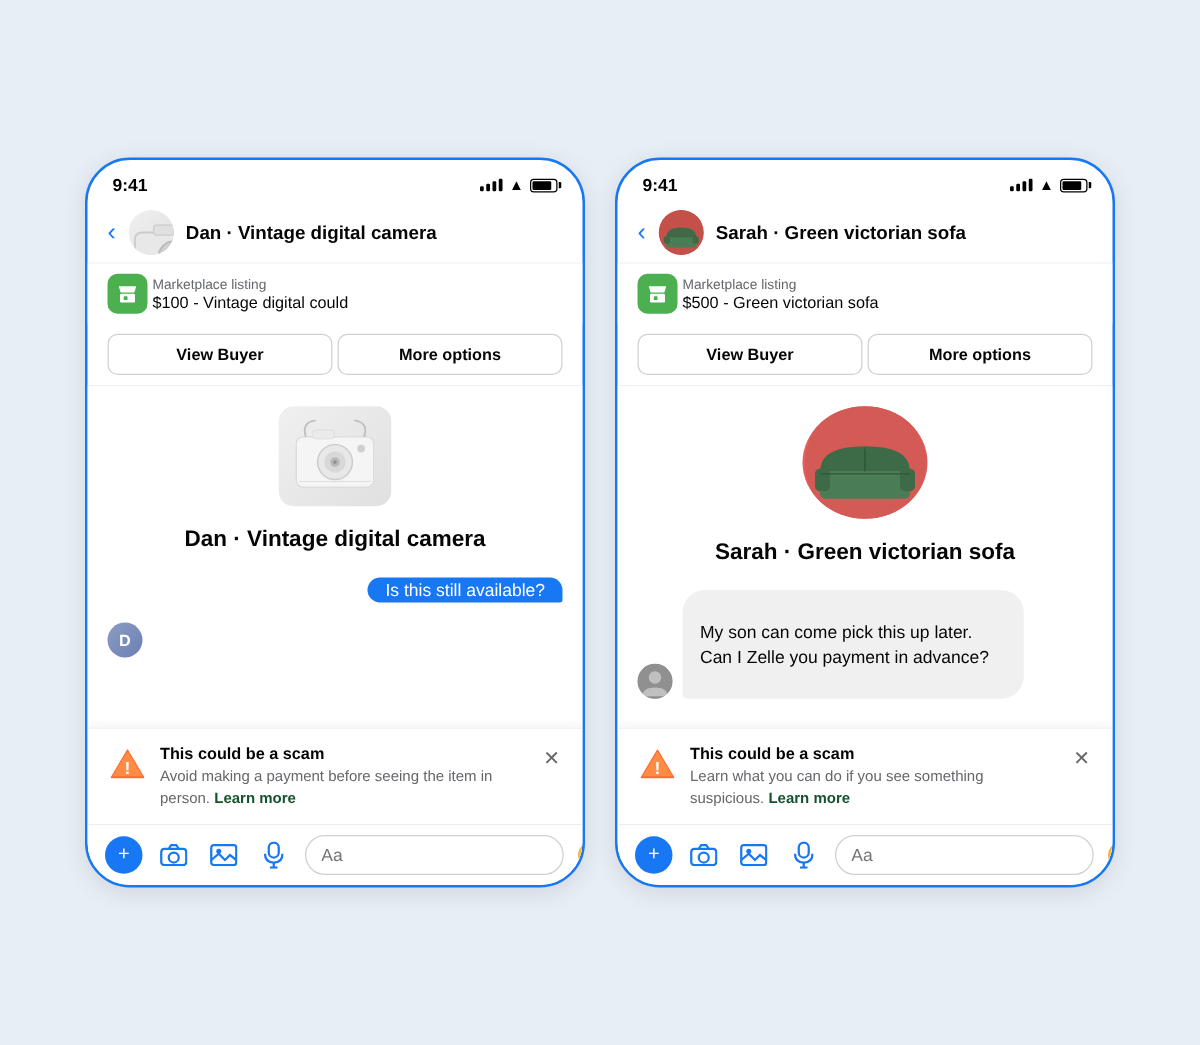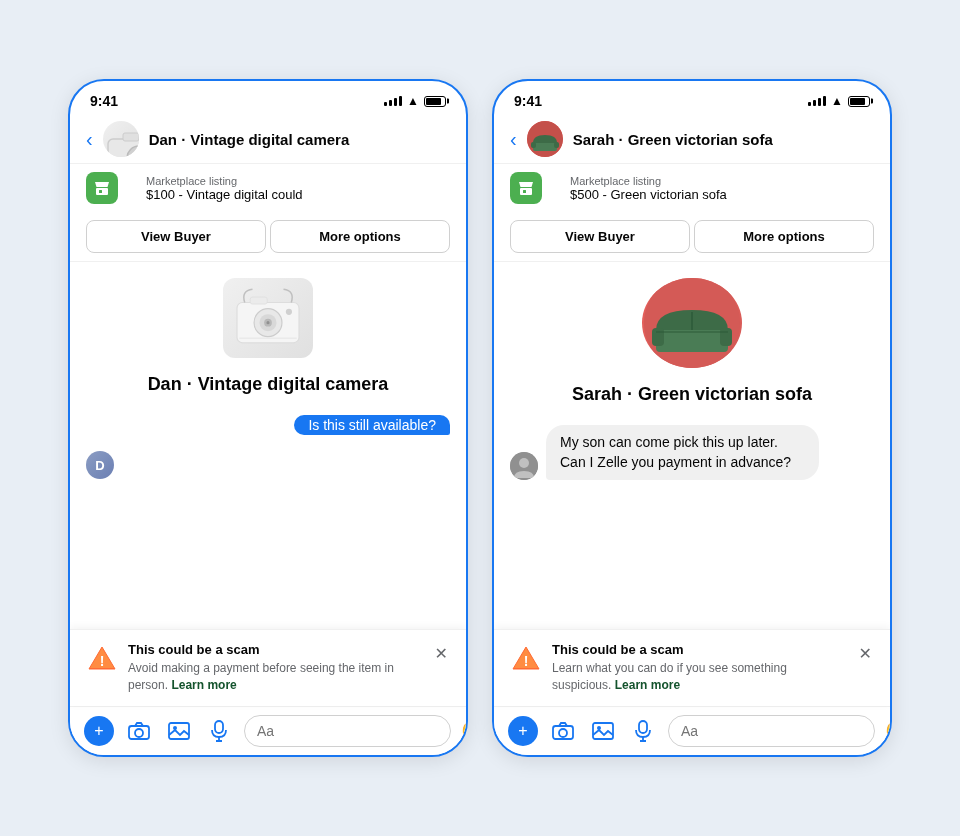--- a/index.html
+++ b/index.html
@@ -12,21 +12,21 @@
       height: 836px;
       font-family: -apple-system, BlinkMacSystemFont, 'Segoe UI', Helvetica, Arial, sans-serif;
     }
     .phones-container {
       display: flex;
       gap: 24px;
       padding: 20px;
     }
     .phone {
       width: 400px;
-      height: 678px;
+      height: 584px;
       background: #fff;
       border-radius: 36px;
       border: 2px solid #1877f2;
       overflow: hidden;
       display: flex;
       flex-direction: column;
       position: relative;
       box-shadow: 0 4px 20px rgba(0,0,0,0.1);
     }
     
@@ -80,21 +80,21 @@
       font-weight: 700;
       color: #050505;
       flex: 1;
     }
 
     
     .listing-info {
       display: flex;
       align-items: center;
       padding: 8px 16px;
-      gap: 28px;
+      gap: 4px;
       background: #fff;
     }
     .listing-icon {
       width: 32px; height: 32px; border-radius: 8px;
       background: #4CAF50; display: flex; align-items: center;
       justify-content: center; flex-shrink: 0;
     }
     .listing-icon svg { width: 18px; height: 18px; }
     .listing-text { display: flex; flex-direction: column; }
     .listing-label { font-size: 11px; color: #65676b; }
@@ -191,21 +191,21 @@
     }
     .msg-avatar-sarah {
       background: linear-gradient(135deg, #a0a0a0, #808080);
       display: flex; align-items: center; justify-content: center;
       font-size: 13px;
     }
     .bubble-received {
       background: #f0f0f0;
       color: #050505;
       border-radius: 18px 18px 18px 4px;
-      padding: 8px 14px;
+      padding: 24px 14px;
       font-size: 14px;
       max-width: 75%;
       line-height: 1.4;
     }
 
     
     .scam-warning {
       background: #fff;
       border-top: 1px solid #f0f0f0;
       padding: 12px 16px;

